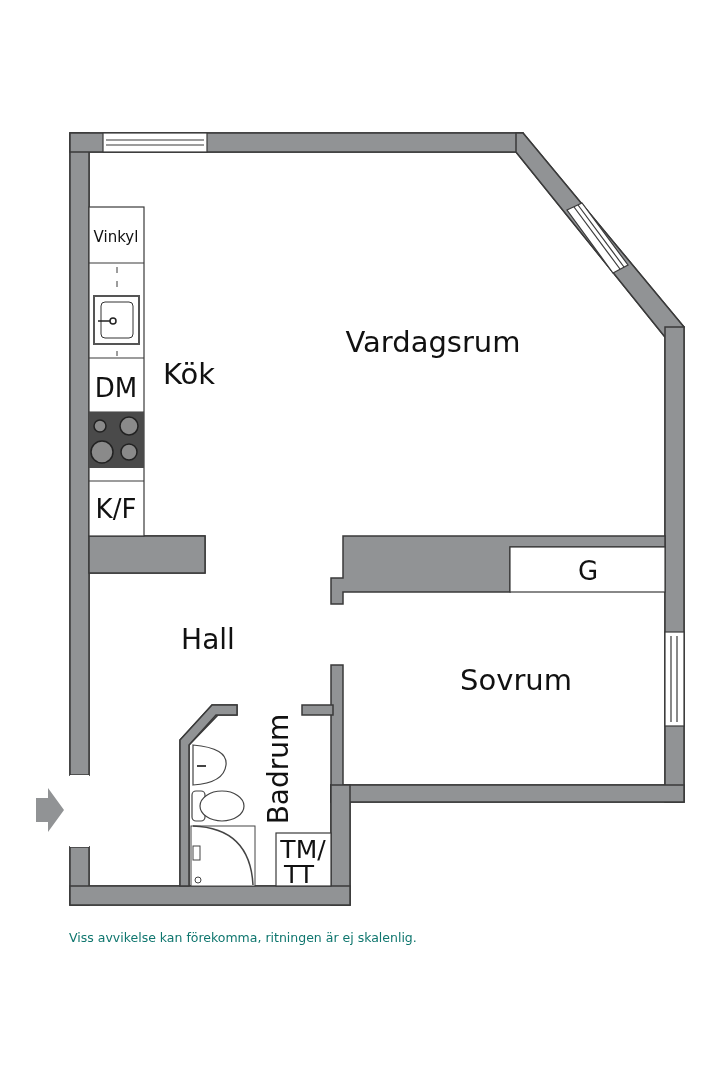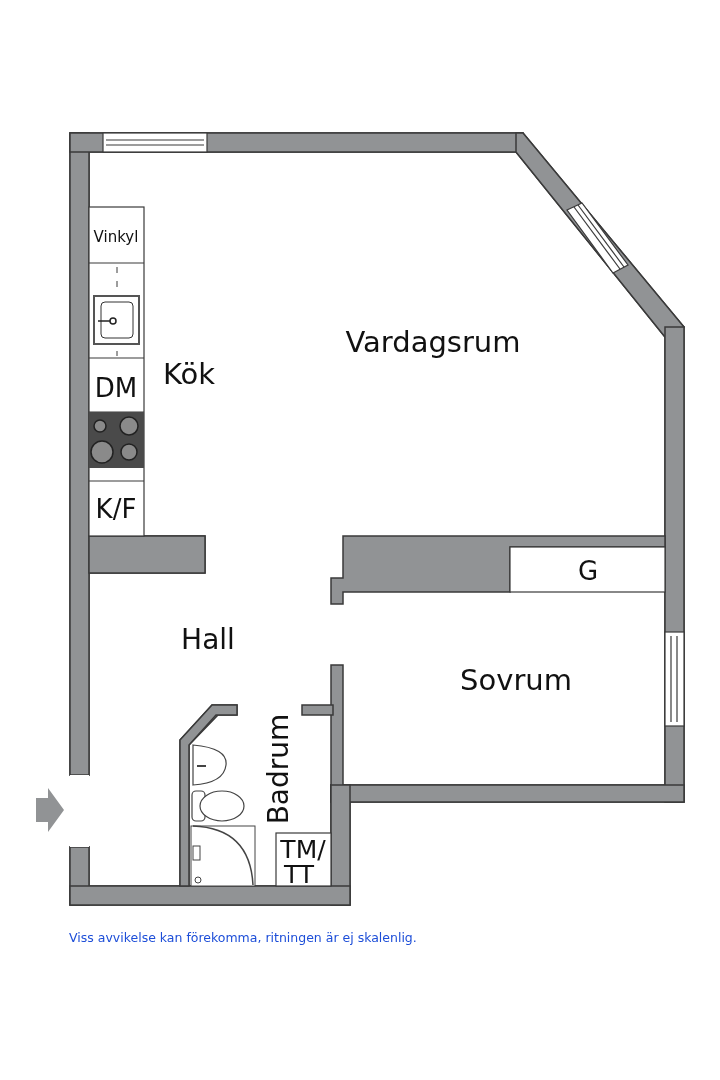--- a/index.html
+++ b/index.html
@@ -2,21 +2,21 @@
 <html><head>
   <meta charset="utf-8">
   <style>
     html, body { margin:0; padding:0; background:#ffffff; }
     body { width:720px; height:1080px; position:relative; overflow:hidden; font-family:"DejaVu Sans", sans-serif; }
     svg { position:absolute; left:0; top:0; }
     .wall { fill:#919395; stroke:#3a3a3a; stroke-width:1.5; stroke-linejoin:miter; }
     .thin { fill:#ffffff; stroke:#3a3a3a; stroke-width:1.2; }
     .fx { fill:none; stroke:#3a3a3a; stroke-width:1.2; }
     .lbl { fill:#111; font-family:"DejaVu Sans", sans-serif; }
-    .note { position:absolute; left:69px; top:930px; font-size:12.5px; color:#1d4ed8; font-family:"DejaVu Sans", sans-serif; }
+    .note { position:absolute; left:69px; top:930px; font-size:12.5px; color:#0f766e; font-family:"DejaVu Sans", sans-serif; }
   </style>
 </head>
 <body>
 
 <svg width="720" height="1080" viewBox="0 0 720 1080">
 
   <path class="wall" fill-rule="evenodd" d="M70,133 L523,133 L684,327 L684,802 L350,802 L350,905 L70,905 L70,847 L89,847 L89,886 L180,886 L180,740 L212,705 L237,705 L237,715 L218,715 L189,745 L189,886 L331,886 L331,785 L665,785 L665,337 L516,152 L89,152 L89,573 L205,573 L205,536 L89,536 L89,775 L70,775 Z"></path>
 
   <rect class="wall" x="70" y="133" width="19" height="642"></rect>
   <rect class="wall" x="70" y="847" width="19" height="58"></rect>

